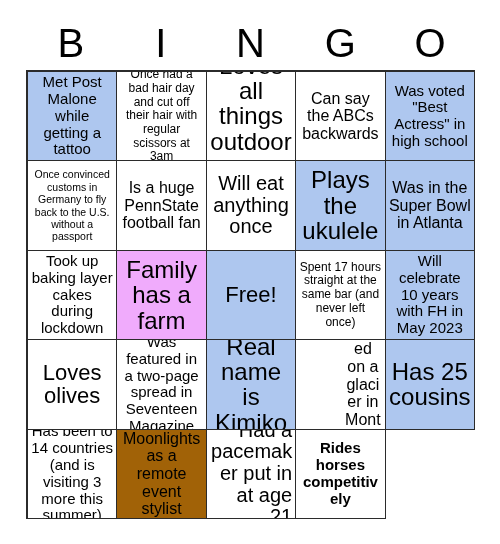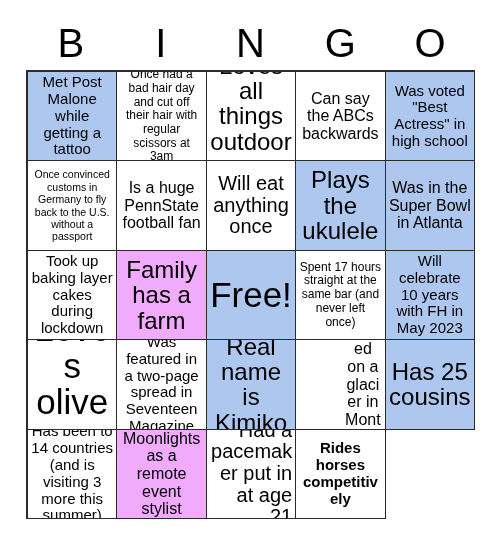--- a/index.html
+++ b/index.html
@@ -83,21 +83,21 @@
     line-height: 1.08;
     word-wrap: break-word;
   }
   
   .fs-xxs .cell-text { font-size: 10.5px; line-height: 1.18; }
   .fs-xs  .cell-text { font-size: 12px;   line-height: 1.14; }
   .fs-s   .cell-text { font-size: 15px; line-height: 1.12; }
   .fs-m   .cell-text { font-size: 16px;   line-height: 1.1; text-align: center; }
   .fs-l   .cell-text { font-size: 20px;   line-height: 1.08; }
   .fs-xl  .cell-text { font-size: 24px;   line-height: 1.06; }
-  .fs-xxl .cell-text { font-size: 35px;   line-height: 1.05; }
+  .fs-xxl .cell-text { font-size: 22px;   line-height: 1.05; }
 </style>
 </head>
 <body>
 
 <div id="bingo-card">
 
   <div class="bingo-header">
       <div class="header-letter">B</div>
       <div class="header-letter">I</div>
       <div class="header-letter">N</div>
@@ -162,21 +162,21 @@
       </div>
       <div class="bingo-cell fs-m" style="background: rgb(255, 255, 255); padding-left: 48px;">
         <span class="cell-text">Walked on a glacier in Montana</span>
       </div>
       <div class="bingo-cell fs-xl marked" style="background: rgb(174, 199, 239);">
         <span class="cell-text">Has 25 cousins</span>
       </div>
       <div class="bingo-cell fs-s" style="background: rgb(255, 255, 255);">
         <span class="cell-text">Has been to 14 countries (and is visiting 3 more this summer)</span>
       </div>
-      <div class="bingo-cell fs-m marked" style="background: #f0abfc;">
+      <div class="bingo-cell fs-m marked" style="background: #a16207;">
         <span class="cell-text">Moonlights as a remote event stylist</span>
       </div>
       <div class="bingo-cell fs-l" style="background: rgb(255, 255, 255); text-align: right;">
         <span class="cell-text">Had a pacemaker put in at age 21</span>
       </div>
       <div class="bingo-cell fs-s" style="background: rgb(255, 255, 255); font-weight: bold;">
         <span class="cell-text">Rides horses competitively</span>
       </div>
     </div>
 

